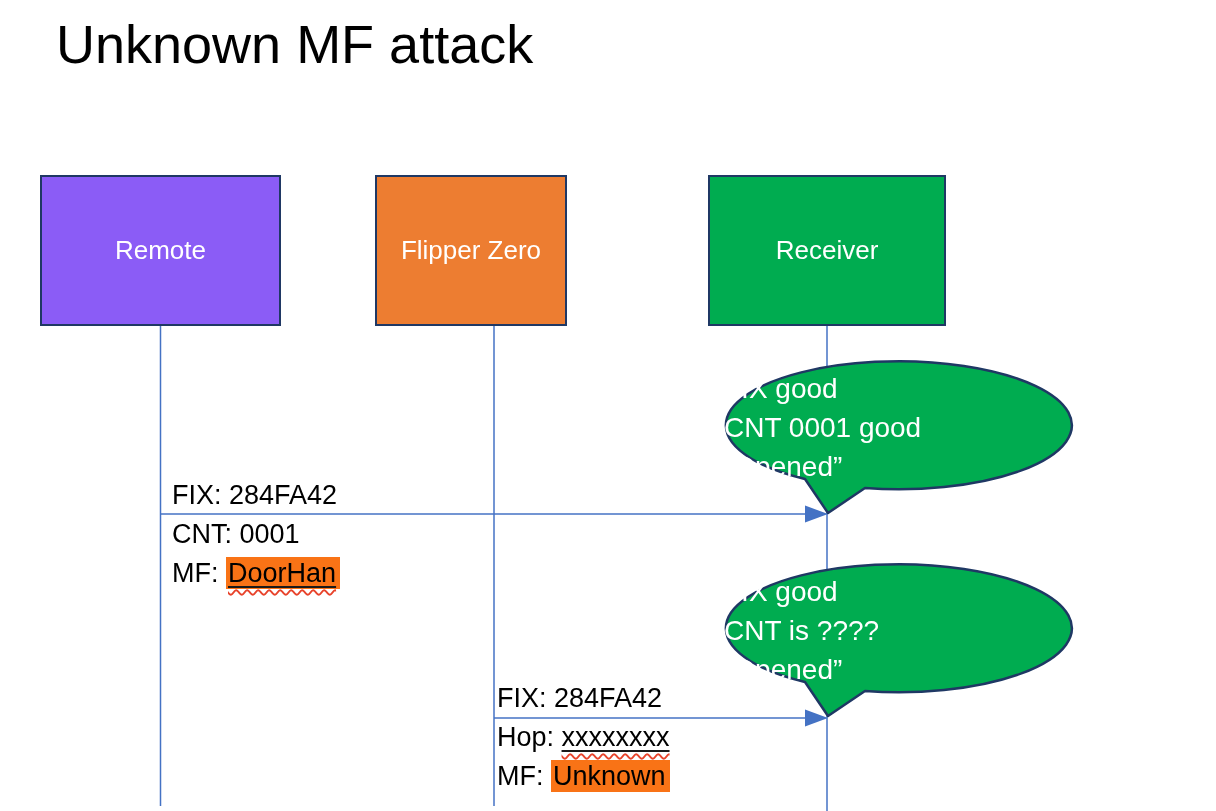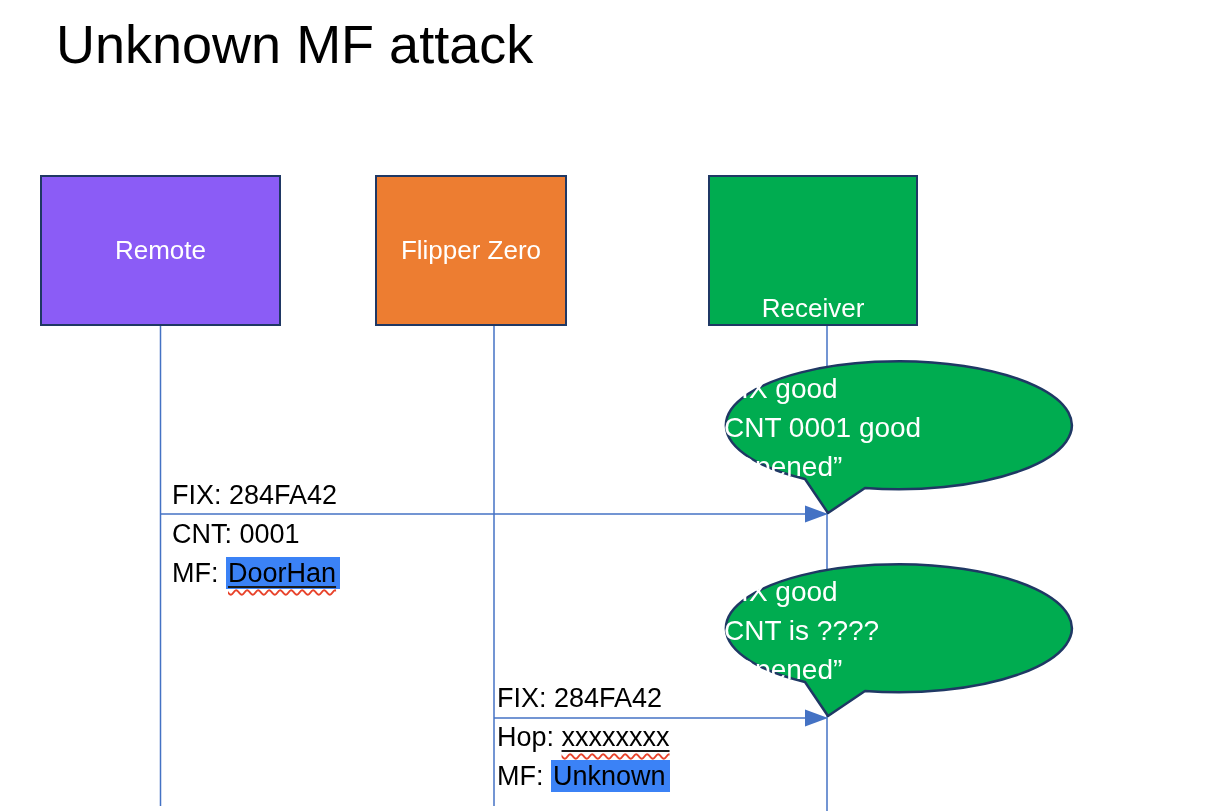--- a/index.html
+++ b/index.html
@@ -14,36 +14,36 @@
   }
   .layer { position:absolute; left:0; top:0; width:1216px; height:811px; }
 
   .actor {
     position:absolute; top:175px; height:151px; box-sizing:border-box;
     border:2px solid #1F3864; display:flex; align-items:center; justify-content:center;
     color:#ffffff; font-size:26px;
   }
   .actor-remote   { left:40px;  width:241px; background:#8b5cf6; }
   .actor-flipper  { left:375px; width:192px; background:#ED7D31; }
-  .actor-receiver { left:708px; width:210px; background:#00AC50;align-items:flex-end; }
+  .actor-receiver { left:708px; width:238px; background:#00AC50; }
 
   .bubble-text {
     position:absolute; width:346px; text-align:left;
     color:#ffffff; font-size:28px; line-height:39px; pointer-events:none;
   }
   .bt1 { left:724px; top:369px; }
   .bt2 { left:724px; top:572px; }
 
   .msg {
     position:absolute; font-size:27px; line-height:39px; color:#000000; white-space:nowrap;
   }
   .msg1 { left:172px; top:476px; }
   .msg2 { left:497px; top:679px; }
 
-  .hl { background:#3b82f6; padding:1px 4px 1px 2px; }
+  .hl { background:#f97316; padding:1px 4px 1px 2px; }
   .ul-solid {
     text-decoration:underline; text-decoration-color:#1a1a1a;
     text-decoration-thickness:2px; text-underline-offset:4px;
   }
   .ul-wavy {
     text-decoration:underline wavy #E8432B;
     text-decoration-thickness:1.5px; text-underline-offset:7px;
   }
 </style>
 </head>

